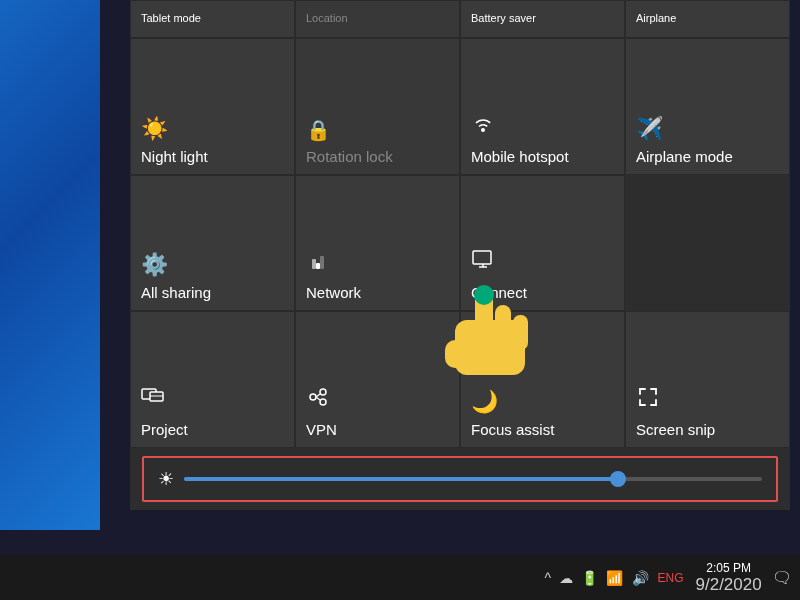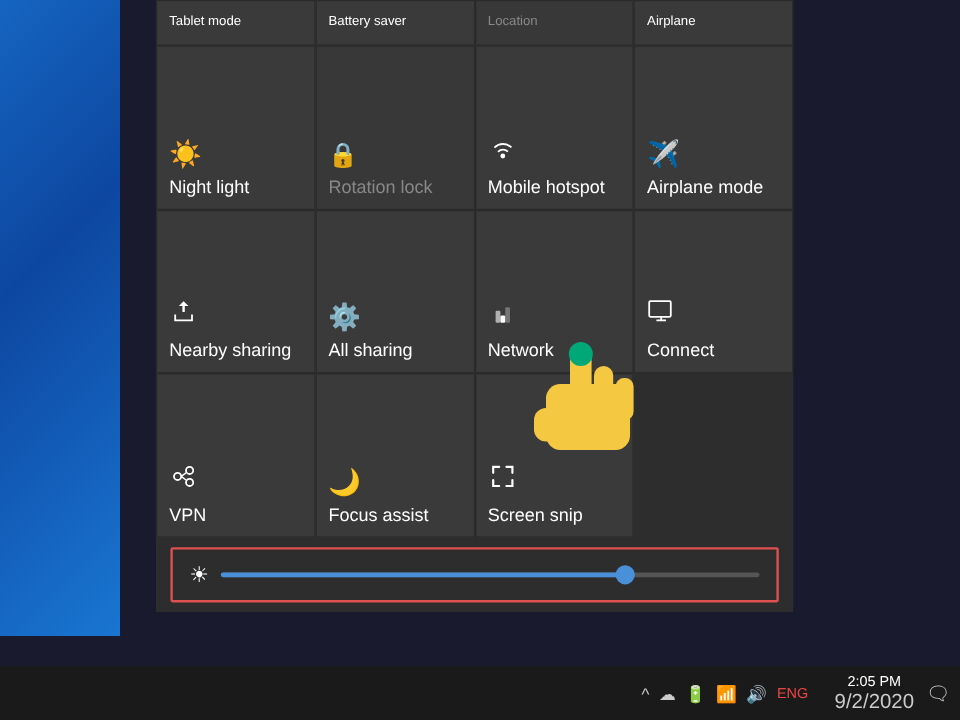--- a/index.html
+++ b/index.html
@@ -19,21 +19,21 @@
       width: 100px;
       height: 530px;
       background: linear-gradient(135deg, #1565c0 0%, #0d47a1 40%, #1976d2 100%);
     }
 
     
     .action-center {
       position: absolute;
       left: 130px;
       top: 0;
-      width: 531px;
+      width: 660px;
       height: 510px;
       background: #2d2d2d;
       display: flex;
       flex-direction: column;
     }
 
     .tile {
       background: #3a3a3a;
       border: 1px solid #2a2a2a;
       display: flex;
@@ -164,21 +164,21 @@
     }
 
     .taskbar-icon {
       color: #cccccc;
       font-size: 14px;
       cursor: pointer;
     }
 
     .taskbar-clock {
       text-align: center;
-      margin-left: 16px;
+      margin-left: 6px;
     }
 
     .taskbar-time {
       font-size: 12px;
       color: #ffffff;
       display: block;
     }
 
     .taskbar-date {
       font-size: 17px;
@@ -225,25 +225,25 @@
 <body>
 
 <div class="desktop"></div>
 
 <div class="action-center">
 
   <div class="grid-row-header">
     <div class="tile-small">
       <span class="tile-label">Tablet mode</span>
     </div>
+    <div class="tile-small disabled">
+      <span class="tile-label">Location</span>
+    </div>
     <div class="tile-small">
       <span class="tile-label">Battery saver</span>
-    </div>
-    <div class="tile-small disabled">
-      <span class="tile-label">Location</span>
     </div>
     <div class="tile-small">
       <span class="tile-label">Airplane</span>
     </div>
   </div>
 
   <div class="grid-row">
     <div class="tile">
       <span class="tile-icon">☀️</span>
       <span class="tile-label">Night light</span>
@@ -263,29 +263,20 @@
       <span class="tile-label">Mobile hotspot</span>
     </div>
     <div class="tile">
       <span class="tile-icon">✈️</span>
       <span class="tile-label">Airplane mode</span>
     </div>
   </div>
 
   <div class="grid-row">
     <div class="tile">
-      <span class="tile-icon">
-        <svg width="24" height="24" viewBox="0 0 24 24" fill="white">
-          <path d="M12 3l-4 4h3v5h2V7h3z"></path>
-          <path d="M5 14v5h14v-5" stroke="white" stroke-width="1.5" fill="none"></path>
-        </svg>
-      </span>
-      <span class="tile-label">Nearby sharing</span>
-    </div>
-    <div class="tile">
       <span class="tile-icon">⚙️</span>
       <span class="tile-label">All sharing</span>
     </div>
     <div class="tile">
       <span class="tile-icon">
         <svg width="24" height="24" viewBox="0 0 24 24" fill="white">
           <rect x="10" y="15" width="4" height="6" rx="1"></rect>
           <rect x="6" y="11" width="4" height="10" rx="1" opacity="0.6"></rect>
           <rect x="14" y="8" width="4" height="13" rx="1" opacity="0.3"></rect>
         </svg>
@@ -297,20 +288,30 @@
         <svg width="24" height="24" viewBox="0 0 24 24" fill="white">
           <rect x="2" y="3" width="18" height="13" rx="1" stroke="white" stroke-width="1.5" fill="none"></rect>
           <path d="M8 19h8M12 16v3" stroke="white" stroke-width="1.5"></path>
         </svg>
       </span>
       <span class="tile-label">Connect</span>
     </div>
   </div>
 
   <div class="grid-row">
+    <div class="tile">
+      <span class="tile-icon">
+        <svg width="24" height="24" viewBox="0 0 24 24" fill="white">
+          <rect x="1" y="4" width="14" height="10" rx="1" stroke="white" stroke-width="1.5" fill="none"></rect>
+          <rect x="9" y="7" width="13" height="9" rx="1" stroke="white" stroke-width="1.5" fill="#3a3a3a"></rect>
+          <path d="M9 11h13" stroke="white" stroke-width="1"></path>
+        </svg>
+      </span>
+      <span class="tile-label">Project</span>
+    </div>
     <div class="tile">
       <span class="tile-icon">
         <svg width="24" height="24" viewBox="0 0 24 24" fill="white">
           <circle cx="7" cy="12" r="3" stroke="white" stroke-width="1.5" fill="none"></circle>
           <circle cx="17" cy="7" r="3" stroke="white" stroke-width="1.5" fill="none"></circle>
           <circle cx="17" cy="17" r="3" stroke="white" stroke-width="1.5" fill="none"></circle>
           <path d="M10 12l4-3M10 12l4 3" stroke="white" stroke-width="1.2"></path>
         </svg>
       </span>
       <span class="tile-label">VPN</span>

